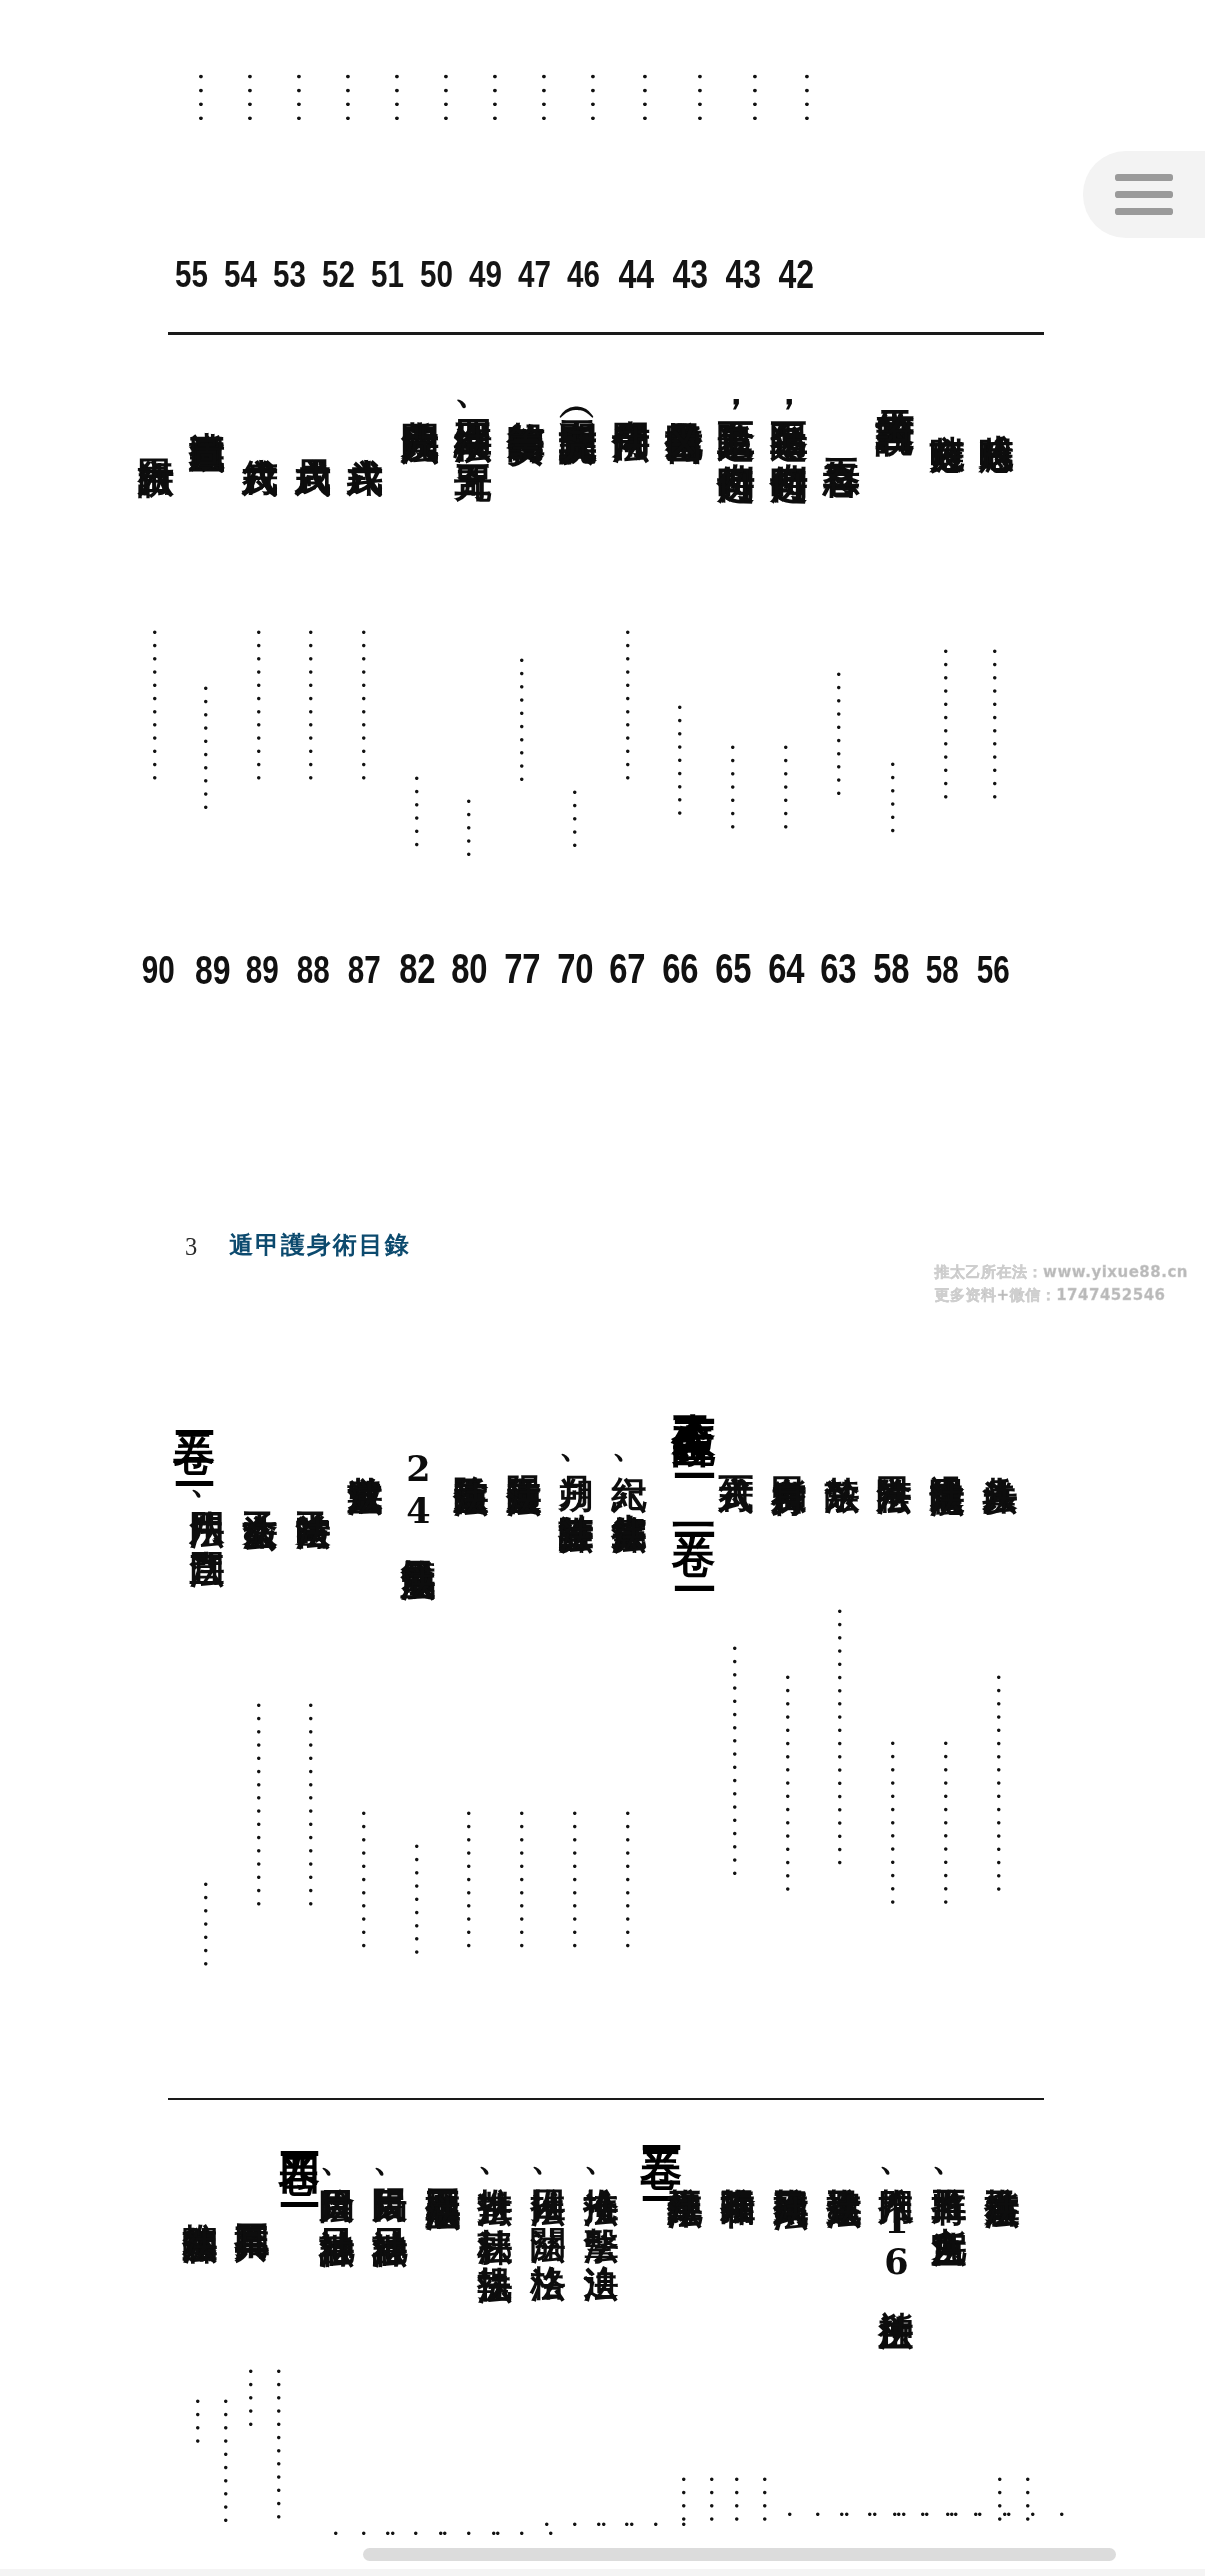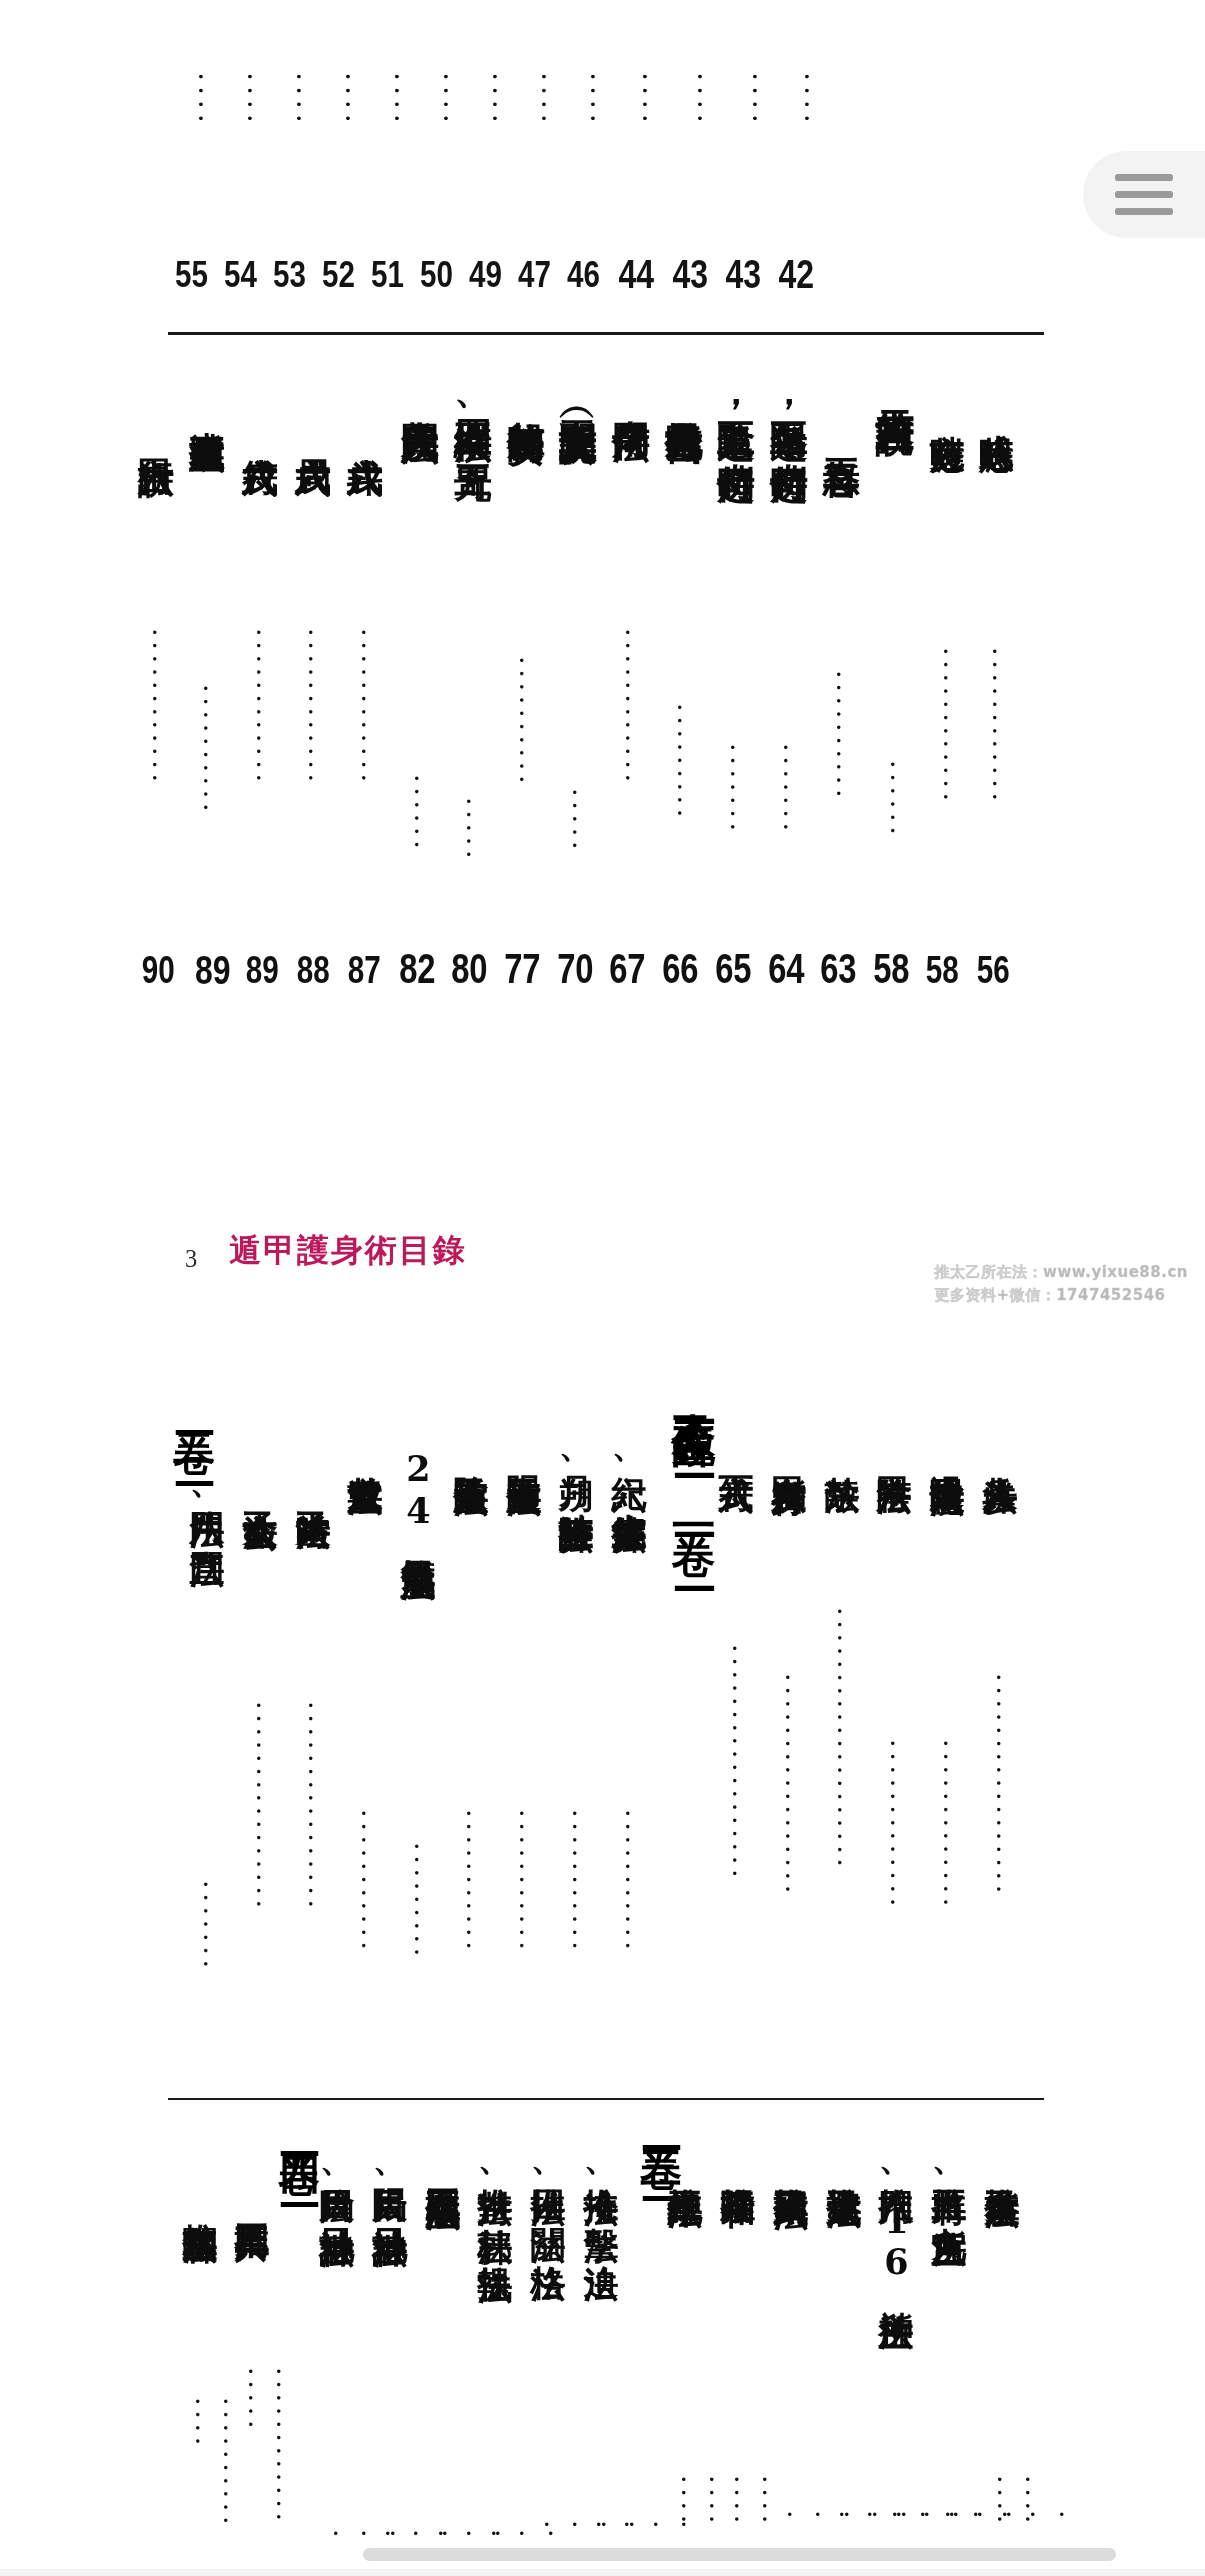--- a/index.html
+++ b/index.html
@@ -125,22 +125,22 @@
     position:absolute; writing-mode:vertical-rl;
     font-family:"DejaVu Serif", serif; color:#111; font-weight:700;
   }
 
   .page-header {
     position:absolute; display:flex; align-items:flex-end; gap:32px;
     color:#2b2b2b;
   }
   .ph-num { font-family:"Liberation Serif", serif; font-size:24.5px; }
   .ph-title {
-    font-family:Liberation Mono, monospace; font-size:32px; font-weight:600;
-    letter-spacing:1.9px; color:#be185d;
+    font-family:Liberation Mono, monospace; font-size:24px; font-weight:600;
+    letter-spacing:1.9px; color:#0c4a6e;
   }
 
   .watermark {
     position:absolute; right:17px; color:#b9b9b9;
     font-family:"DejaVu Sans", sans-serif; font-size:15px; font-weight:700;
     line-height:1.5; text-align:left; letter-spacing:0.5px;
     -webkit-text-stroke: 0.4px #cfcfcf;
   }
 
   .vol-label {

